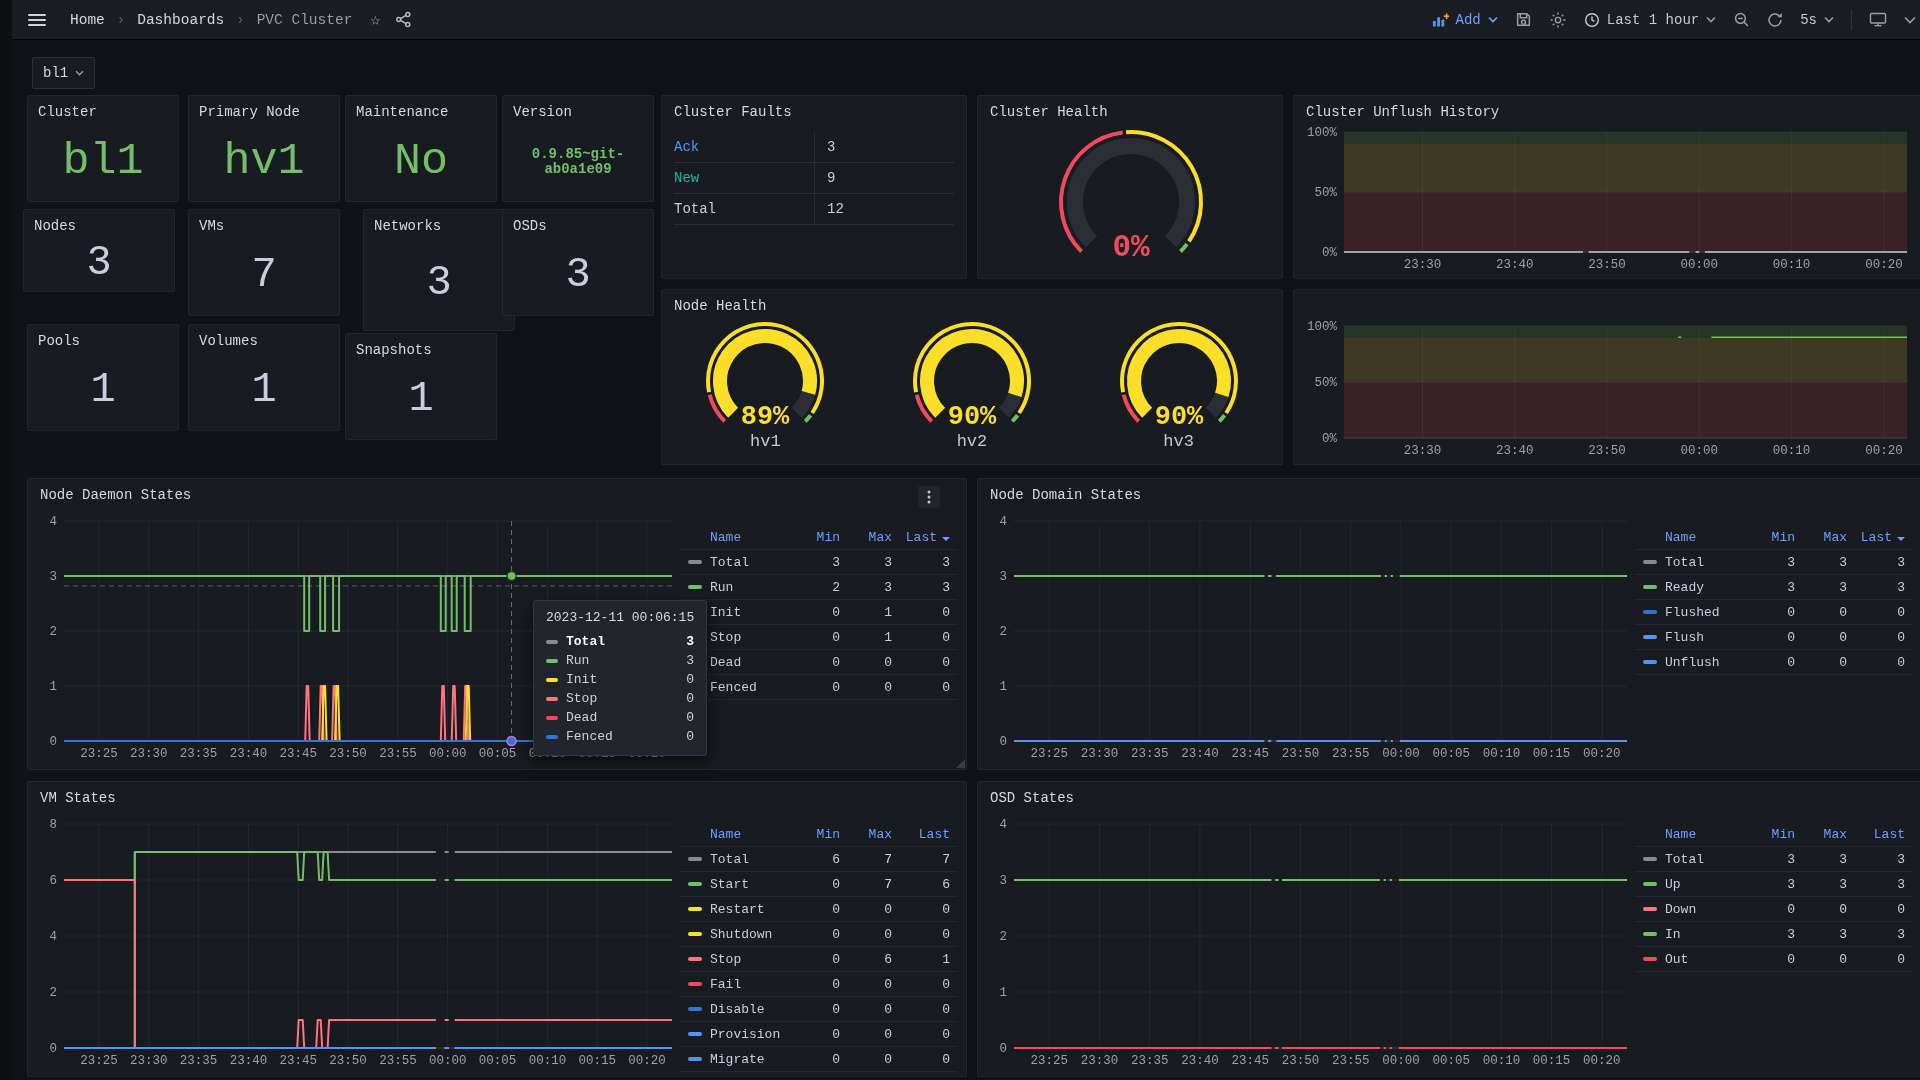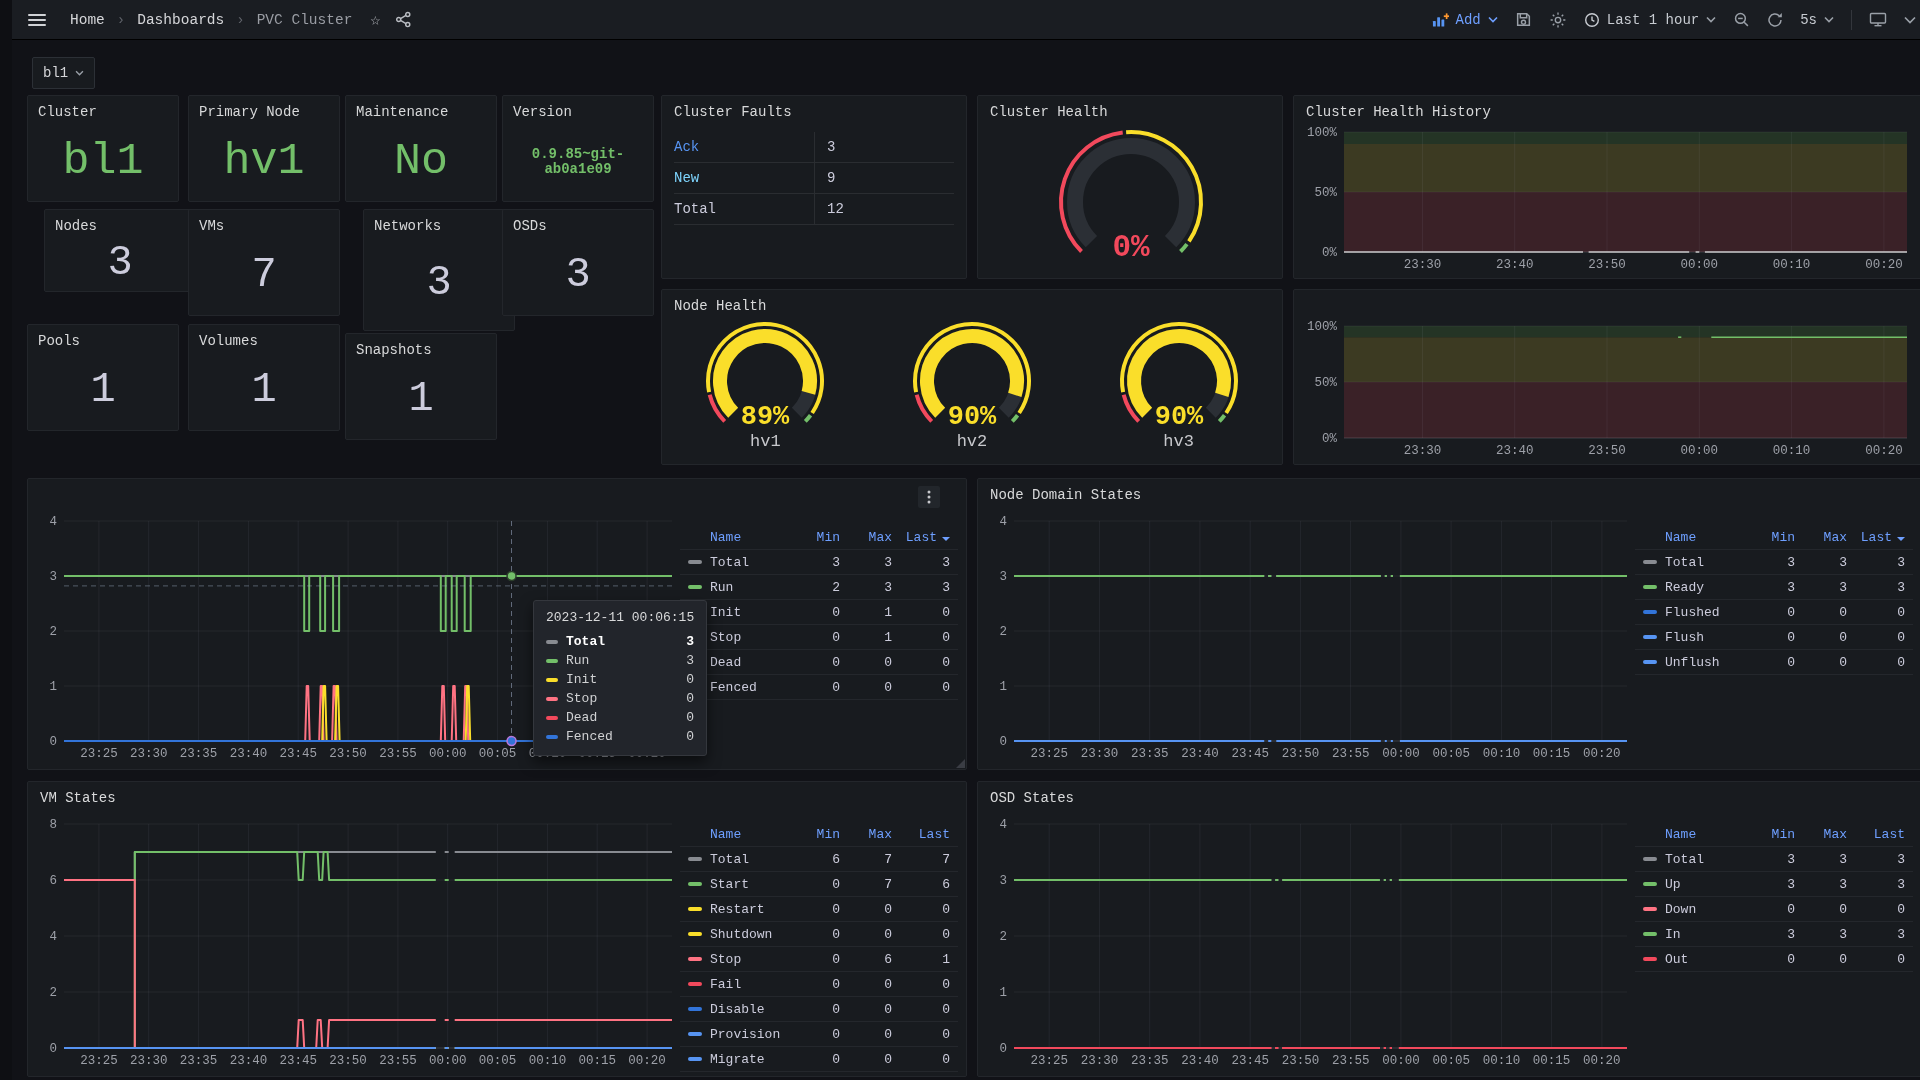--- a/index.html
+++ b/index.html
@@ -192,21 +192,21 @@
   <div class="panel stat" style="left:333px;top:95px;width:152px;height:107px">
     <div class="ptitle">Maintenance</div>
     <div class="stat-value big green">No</div>
   </div>
   <div class="panel stat" style="left:490px;top:95px;width:152px;height:107px">
     <div class="ptitle">Version</div>
     <div class="stat-value green">
         <span class="ver">0.9.85~git-ab0a1e09</span>
       </div>
   </div>
-  <div class="panel stat" style="left:32px;top:209px;width:152px;height:83px">
+  <div class="panel stat" style="left:11px;top:209px;width:152px;height:83px">
     <div class="ptitle">Nodes</div>
     <div class="stat-value bignum num">3</div>
   </div>
   <div class="panel stat" style="left:176px;top:209px;width:152px;height:107px">
     <div class="ptitle">VMs</div>
     <div class="stat-value bignum num">7</div>
   </div>
   <div class="panel stat" style="left:351px;top:209px;width:152px;height:122px">
     <div class="ptitle">Networks</div>
     <div class="stat-value bignum num">3</div>
@@ -229,21 +229,21 @@
   </div>
 
   <div class="panel" style="left:649px;top:95px;width:306px;height:184px">
     <div class="ptitle">Cluster Faults</div>
     <div class="ftable" id="faults-table">
         <div class="frow">
           <span style="color: rgb(87, 148, 242);">Ack</span>
           <span class="fcell2">3</span>
         </div>
         <div class="frow">
-          <span style="color: #7dd3fc;">New</span>
+          <span style="color: #14b8a6;">New</span>
           <span class="fcell2">9</span>
         </div>
         <div class="frow">
           <span style="color: rgb(204, 204, 220);">Total</span>
           <span class="fcell2">12</span>
         </div>
       </div>
   </div>
 
   <div class="panel" style="left:965px;top:95px;width:306px;height:184px">
@@ -251,21 +251,21 @@
     <div id="gauge-cluster" style="position:absolute;left:43px;top:30px;"><svg width="220" height="142" viewBox="0 0 220 142">
           <path d="M 60.50 125.50 A 70 70 0 0 1 101.71 6.49" fill="none" stroke="#F2495C" stroke-width="4"></path>
           <path d="M 105.12 6.17 A 70 70 0 0 1 167.93 115.30" fill="none" stroke="#FADE2A" stroke-width="4"></path>
           <path d="M 165.94 118.08 A 70 70 0 0 1 159.50 125.50" fill="none" stroke="#73BF69" stroke-width="4"></path>
           <path d="M 70.40 115.60 A 56 56 0 1 1 149.60 115.60" fill="none" stroke="#2b2f35" stroke-width="16"></path>
           <text x="110" y="130" text-anchor="middle" fill="#F2495C" font-size="31" font-weight="600">0%</text>
         </svg></div>
   </div>
 
   <div class="panel" style="left:1281px;top:95px;width:629px;height:184px">
-    <div class="ptitle">Cluster Health History</div>
+    <div class="ptitle">Cluster Unflush History</div>
     <div class="chart-area" id="chart-cluster-health-history" style="left:8px;top:30px;width:611px;height:148px"><svg width="611" height="148" viewBox="0 0 611 148">
           <rect x="42" y="66" width="563" height="60" fill="#3a2127"></rect>
           <rect x="42" y="17.999999999999996" width="563" height="48" fill="#3c3a22"></rect>
           <rect x="42" y="6" width="563" height="11.999999999999996" fill="#243425"></rect>
           <line x1="42" x2="605" y1="126.0" y2="126.0" stroke="rgba(204,204,220,0.07)"></line>
           <line x1="42" x2="605" y1="66.0" y2="66.0" stroke="rgba(204,204,220,0.07)"></line>
           <line x1="42" x2="605" y1="6.0" y2="6.0" stroke="rgba(204,204,220,0.07)"></line>
           <line x1="120.5" x2="120.5" y1="6" y2="126" stroke="rgba(204,204,220,0.07)"></line>
           <line x1="212.7" x2="212.7" y1="6" y2="126" stroke="rgba(204,204,220,0.07)"></line>
           <line x1="305.0" x2="305.0" y1="6" y2="126" stroke="rgba(204,204,220,0.07)"></line>
@@ -351,20 +351,21 @@
           <text x="120.45081967213115" y="134" text-anchor="middle" fill="#9da0a8" font-size="12.5">23:30</text>
           <text x="212.74590163934425" y="134" text-anchor="middle" fill="#9da0a8" font-size="12.5">23:40</text>
           <text x="305.0409836065574" y="134" text-anchor="middle" fill="#9da0a8" font-size="12.5">23:50</text>
           <text x="397.3360655737705" y="134" text-anchor="middle" fill="#9da0a8" font-size="12.5">00:00</text>
           <text x="489.6311475409836" y="134" text-anchor="middle" fill="#9da0a8" font-size="12.5">00:10</text>
           <text x="581.9262295081967" y="134" text-anchor="middle" fill="#9da0a8" font-size="12.5">00:20</text>
         </svg></div>
   </div>
 
   <div class="panel" style="left:15px;top:478px;width:940px;height:292px">
+    <div class="ptitle">Node Daemon States</div>
     <div class="kebab">
       <svg width="4" height="14" viewBox="0 0 4 14">
           <circle cx="2" cy="2" r="1.5" fill="#c7c8cc"></circle>
           <circle cx="2" cy="7" r="1.5" fill="#c7c8cc"></circle>
           <circle cx="2" cy="12" r="1.5" fill="#c7c8cc"></circle>
         </svg>
     </div>
     <div class="chart-area" id="chart-node-daemon" style="left:10px;top:36px;width:640px;height:248px"><svg width="640" height="248" viewBox="0 0 640 248">
           <line x1="26" x2="634" y1="226.0" y2="226.0" stroke="rgba(204,204,220,0.07)"></line>
           <line x1="26" x2="634" y1="171.0" y2="171.0" stroke="rgba(204,204,220,0.07)"></line>

